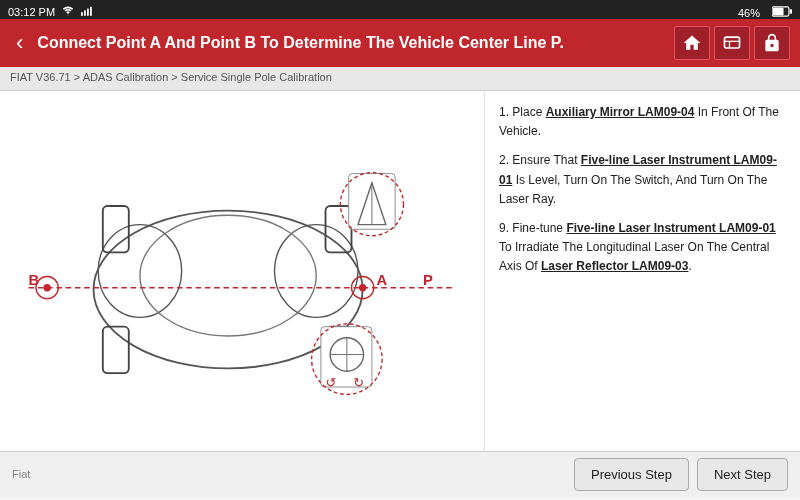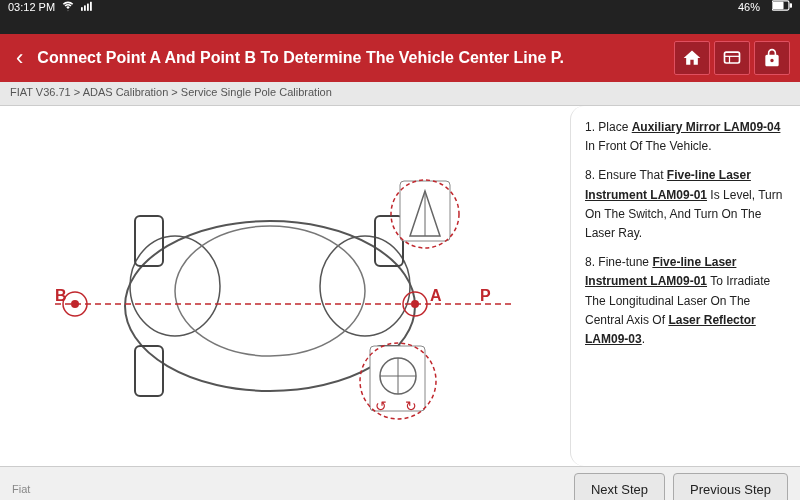--- a/index.html
+++ b/index.html
@@ -1,24 +1,24 @@
 <!DOCTYPE html>
 <html><head>
   <meta charset="utf-8">
   <style>
     * { margin: 0; padding: 0; box-sizing: border-box; }
     body { width: 800px; height: 500px; font-family: Arial, sans-serif; overflow: hidden; background: #f5f5f5; }
 
     
     #status-bar {
       width: 800px;
-      height: 34px;
+      height: 19px;
       background: #222;
       display: flex;
-      align-items: flex-start;
+      align-items: flex-end;
       justify-content: space-between;
       padding: 0 8px;
       color: white;
       font-size: 11px;
     }
     #status-left { display: flex; align-items: center; gap: 6px; }
     #status-right { display: flex; align-items: center; gap: 12px; }
 
     
     #header {
@@ -82,27 +82,26 @@
     
     #diagram-area {
       flex: 1;
       position: relative;
       overflow: hidden;
       padding: 10px;
     }
 
     
     #instructions-area {
-      width: 230px;
+      width: 316px;
       padding: 12px 14px;
       font-size: 12px;
       line-height: 1.6;
       color: #222;
       border-left: 1px solid #e0e0e0;
-      border-radius: 14px;
     }
     .instruction-item { margin-bottom: 10px; }
     .underline-bold { text-decoration: underline; font-weight: bold; }
 
     
     #footer {
       width: 800px;
       height: 46px;
       background: #f0f0f0;
       border-top: 1px solid #ccc;
@@ -260,26 +259,26 @@
 
       </g>
     </svg>
   </div>
 
   <div id="instructions-area">
     <div class="instruction-item">
       <span>1. Place </span><span class="underline-bold">Auxiliary Mirror LAM09-04</span><span> In Front Of The Vehicle.</span>
     </div>
     <div class="instruction-item">
-      <span>8. Ensure That </span><span class="underline-bold">Five-line Laser Instrument LAM09-01</span><span> Is Level, Turn On The Switch, And Turn On The Laser Ray.</span>
+      <span>2. Ensure That </span><span class="underline-bold">Five-line Laser Instrument LAM09-01</span><span> Is Level, Turn On The Switch, And Turn On The Laser Ray.</span>
     </div>
     <div class="instruction-item">
-      <span>8. Fine-tune </span><span class="underline-bold">Five-line Laser Instrument LAM09-01</span><span> To Irradiate The Longitudinal Laser On The Central Axis Of </span><span class="underline-bold">Laser Reflector LAM09-03</span><span>.</span>
+      <span>9. Fine-tune </span><span class="underline-bold">Five-line Laser Instrument LAM09-01</span><span> To Irradiate The Longitudinal Laser On The Central Axis Of </span><span class="underline-bold">Laser Reflector LAM09-03</span><span>.</span>
     </div>
   </div>
 
 </div>
 
 <div id="footer" style="position:relative;padding-left:26px;">
   <span class="footer-brand">Fiat</span>
+  <button class="step-btn">Previous Step</button>
   <button class="step-btn">Next Step</button>
-  <button class="step-btn">Previous Step</button>
 </div>
 
 </body></html>

